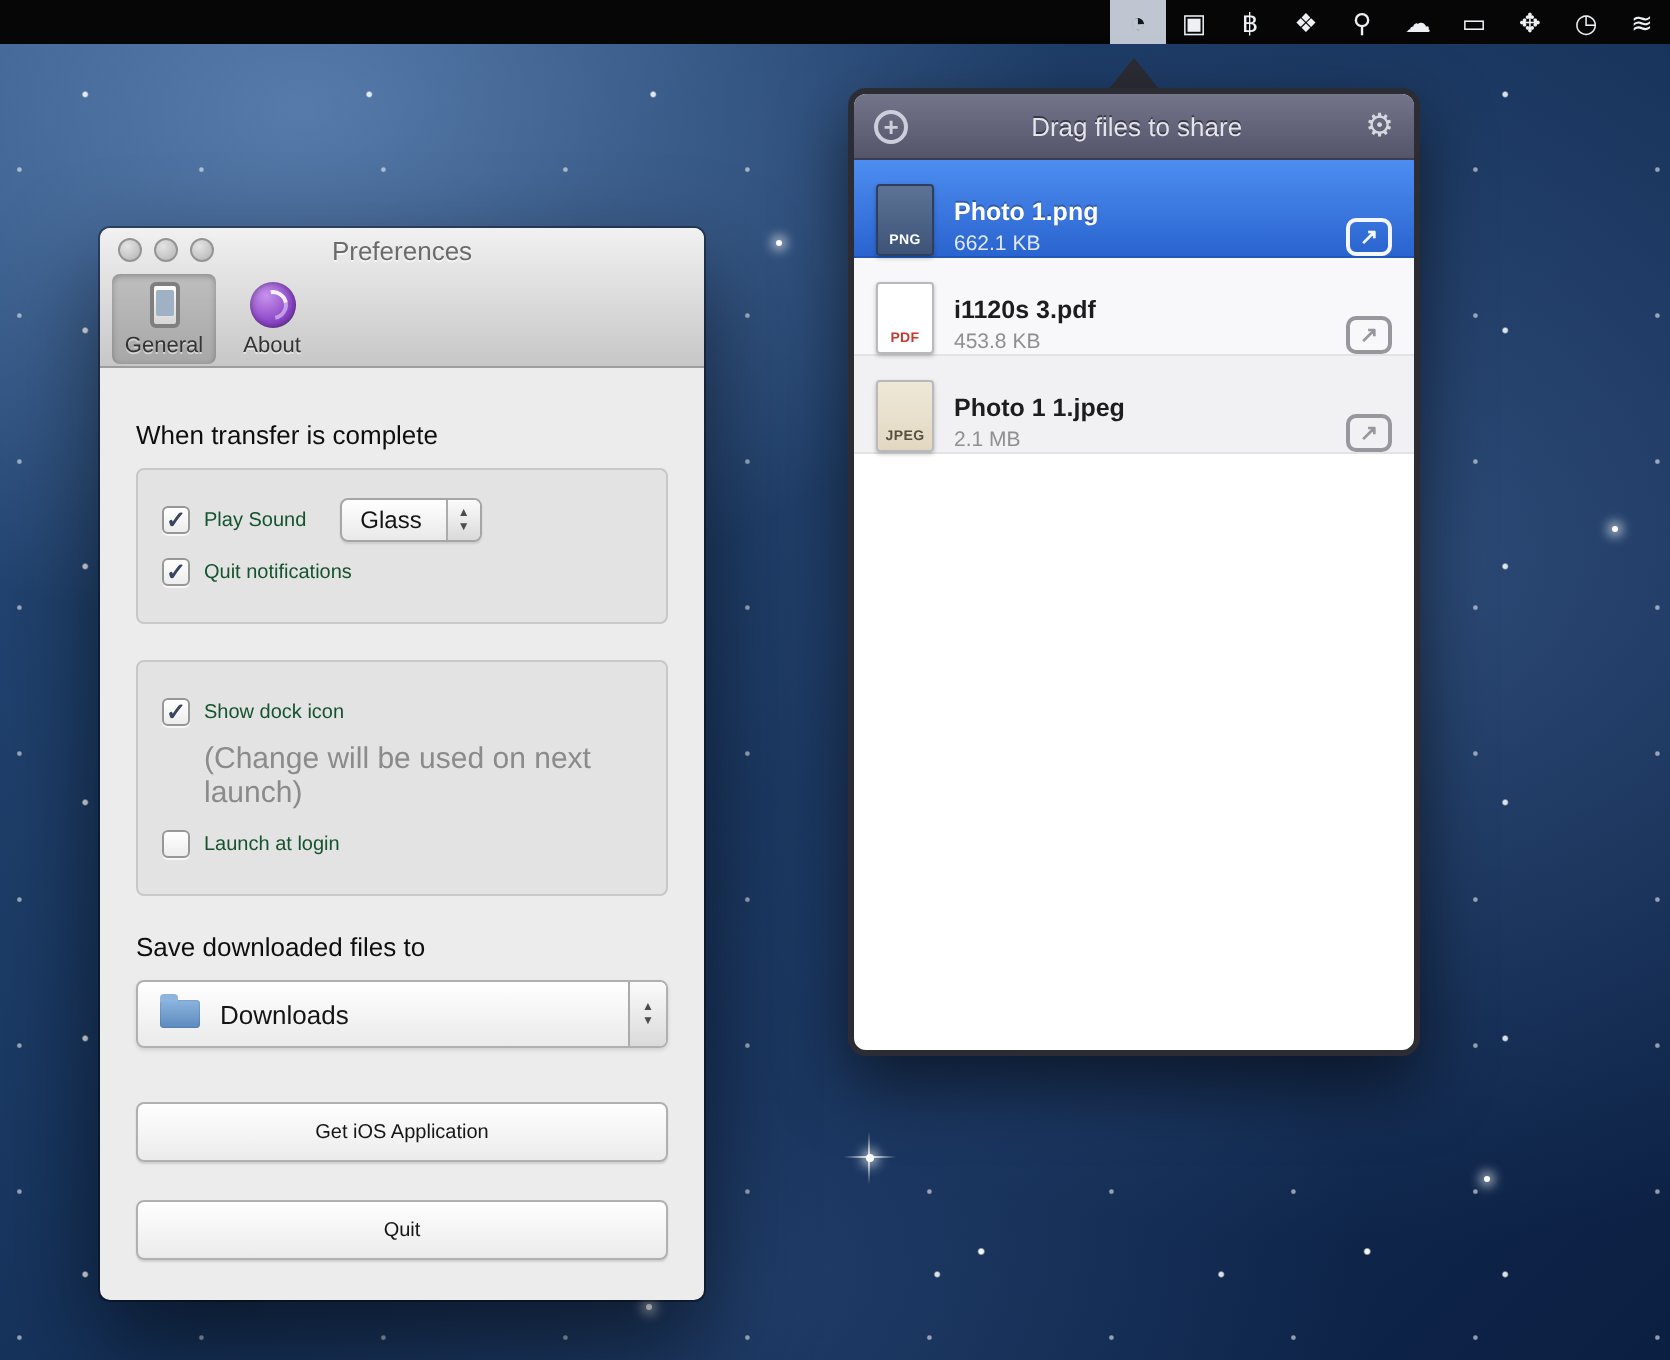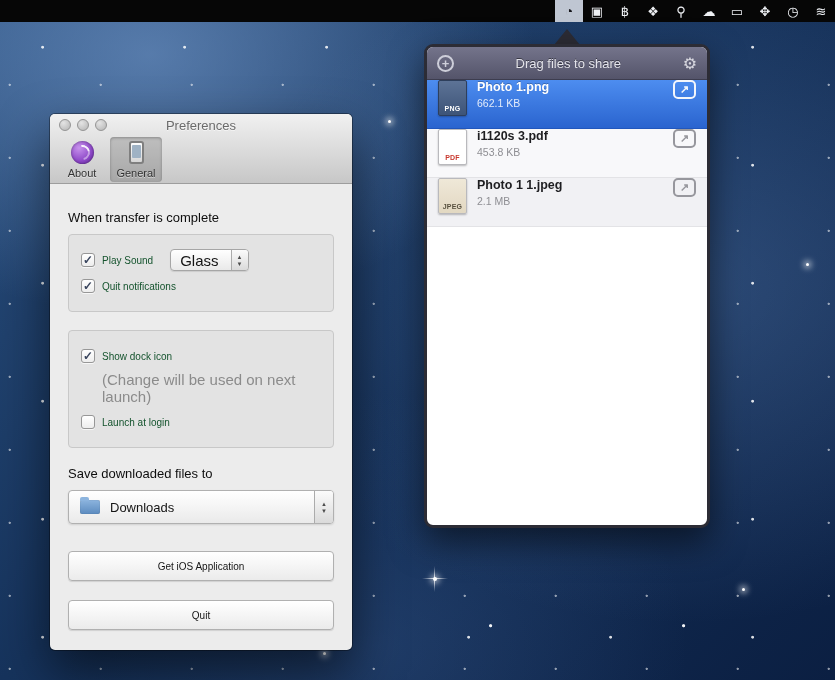--- a/index.html
+++ b/index.html
@@ -40,21 +40,21 @@
   .popover{ position:absolute; left:424px; top:44px; width:286px; height:484px;
       background:#fff; border:3px solid #2c2c35; border-radius:9px;
       box-shadow:0 14px 34px rgba(0,0,0,0.55); overflow:hidden; }
   .pop-header{ height:33px; background:linear-gradient(#74748b,#54546a);
       border-bottom:1px solid #3d3d4f; display:flex; align-items:center; padding:0 10px; }
   .add-btn{ width:17px; height:17px; border:2px solid #cdced9; border-radius:50%;
       color:#cdced9; font-size:13px; line-height:13px; text-align:center; font-weight:bold; flex:0 0 auto; }
   .pop-title{ flex:1; text-align:center; color:#e4e4eb; font-size:13px;
       text-shadow:0 -1px 0 rgba(0,0,0,0.45); }
   .gear-btn{ color:#d7d7df; font-size:16px; flex:0 0 auto; }
-  .file-row{ height:49px; display:flex; align-items:flex-start; padding:0 11px;
+  .file-row{ height:49px; display:flex; align-items:flex-end; padding:0 11px;
       border-bottom:1px solid #e3e3e6; background:#f8f8fa; }
   .file-row.alt{ background:#f1f1f4; }
   .file-row.selected{ background:linear-gradient(#4d8df0,#2a64cf); border-bottom-color:#2157bd; }
   .doc{ width:29px; height:36px; background:#fff; border:1px solid #b9b9bd; border-radius:2px;
       display:flex; align-items:flex-end; justify-content:center;
       box-shadow:0 1px 2px rgba(0,0,0,0.25); flex:0 0 auto; }
   .doc .badge{ font-size:7px; font-weight:bold; margin-bottom:3px; letter-spacing:0.2px; }
   .doc.png{ background:linear-gradient(#5d7396,#3d5478); border-color:#2e3f5c; }
   .doc.png .badge{ color:#fff; }
   .doc.pdf .badge{ color:#c9392f; }
@@ -106,21 +106,21 @@
   .cb-row{ display:flex; align-items:center; gap:7px; margin:4px 0; min-height:22px; }
   .checkbox{ width:14px; height:14px; border:1px solid #979797; border-radius:3px;
       background:linear-gradient(#ffffff,#ededed); display:flex; align-items:center;
       justify-content:center; font-size:12px; font-weight:bold; color:#39455e; flex:0 0 auto;
       box-shadow:0 1px 0 rgba(255,255,255,0.7); }
   .cb-label{ font-size:10px; color:#14532d; }
   .note{ font-size:15px; color:#8b8b8b; margin:2px 0 6px 21px; }
   .mini-select{ margin-left:10px; height:22px; display:flex; align-items:stretch;
       border:1px solid #a6a6a6; border-radius:4px; overflow:hidden;
       background:linear-gradient(#ffffff,#e9e9e9); box-shadow:0 1px 1px rgba(0,0,0,0.1); }
-  .sel-text{ padding:0 12px 0 9px; font-size:15px; display:flex; align-items:center; min-width:46px; }
+  .sel-text{ padding:0 12px 0 9px; font-size:12px; display:flex; align-items:center; min-width:46px; }
   .stepper{ width:17px; border-left:1px solid #ababab; display:flex; flex-direction:column;
       align-items:center; justify-content:center; gap:1px; font-size:6px; color:#4c4c4c;
       line-height:1; background:linear-gradient(#fbfbfb,#dadada); }
   .big-select{ height:34px; display:flex; align-items:center; border:1px solid #b0b0b0;
       border-radius:4px; overflow:hidden; background:linear-gradient(#ffffff,#eaeaea);
       box-shadow:0 1px 2px rgba(0,0,0,0.12); padding-left:11px; margin-bottom:27px; }
   .big-select .stepper{ align-self:stretch; margin-left:auto; width:19px; }
   .big-select .sel-label{ margin-left:10px; font-size:13px; }
   .folder-ic{ width:20px; height:14px; border-radius:2px; position:relative; flex:0 0 auto;
       background:linear-gradient(#8cb4de,#5c8bbf); box-shadow:inset 0 0 1px rgba(0,0,0,0.35); }
@@ -207,27 +207,27 @@
 
   <div class="prefs">
     <div class="prefs-header">
       <div class="traffic">
         <span class="light"></span>
         <span class="light"></span>
         <span class="light"></span>
       </div>
       <div class="prefs-title">Preferences</div>
       <div class="toolbar">
+        <div class="tool-item selected">
+          <span class="phone-ic"></span>
+          <span class="tool-label">General</span>
+        </div>
         <div class="tool-item">
           <span class="about-ic"></span>
           <span class="tool-label">About</span>
-        </div>
-        <div class="tool-item selected">
-          <span class="phone-ic"></span>
-          <span class="tool-label">General</span>
         </div>
       </div>
     </div>
 
     <div class="prefs-body">
 
       <div class="section-heading">When transfer is complete</div>
       <div class="groupbox">
         <div class="cb-row">
           <span class="checkbox">

